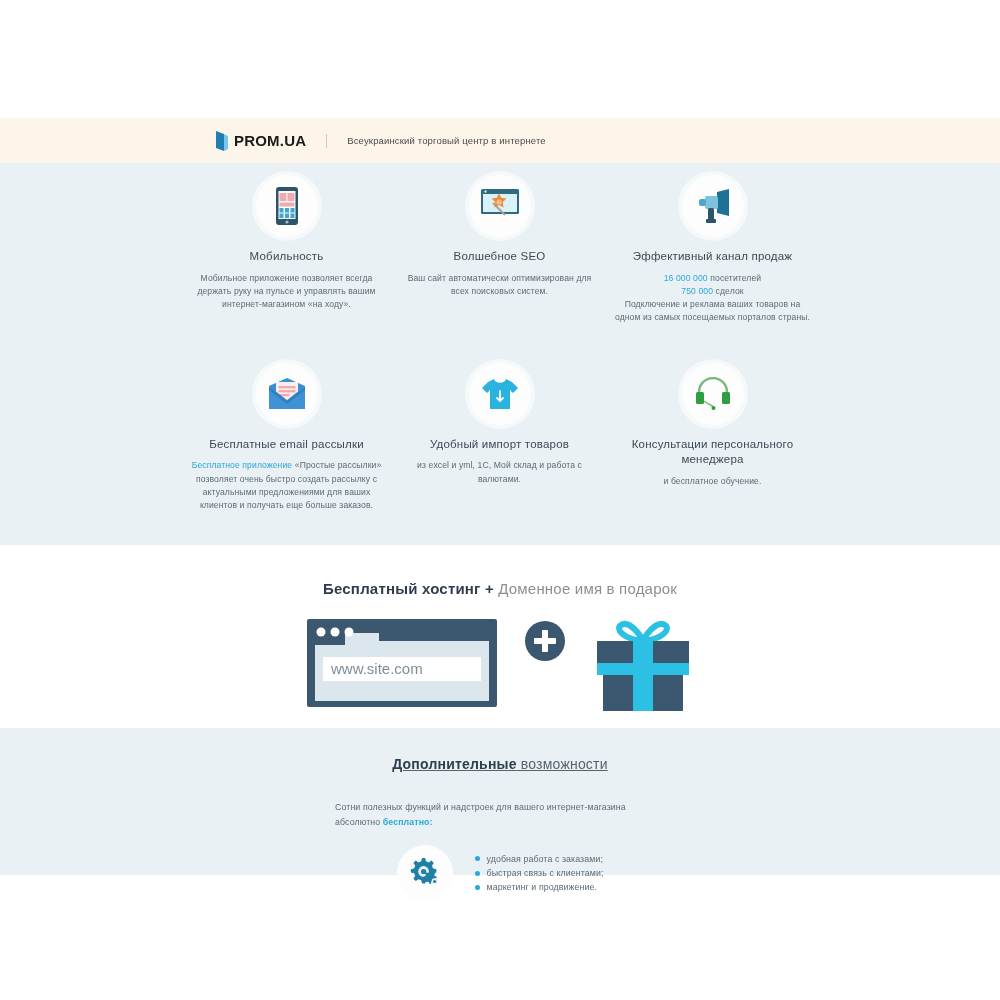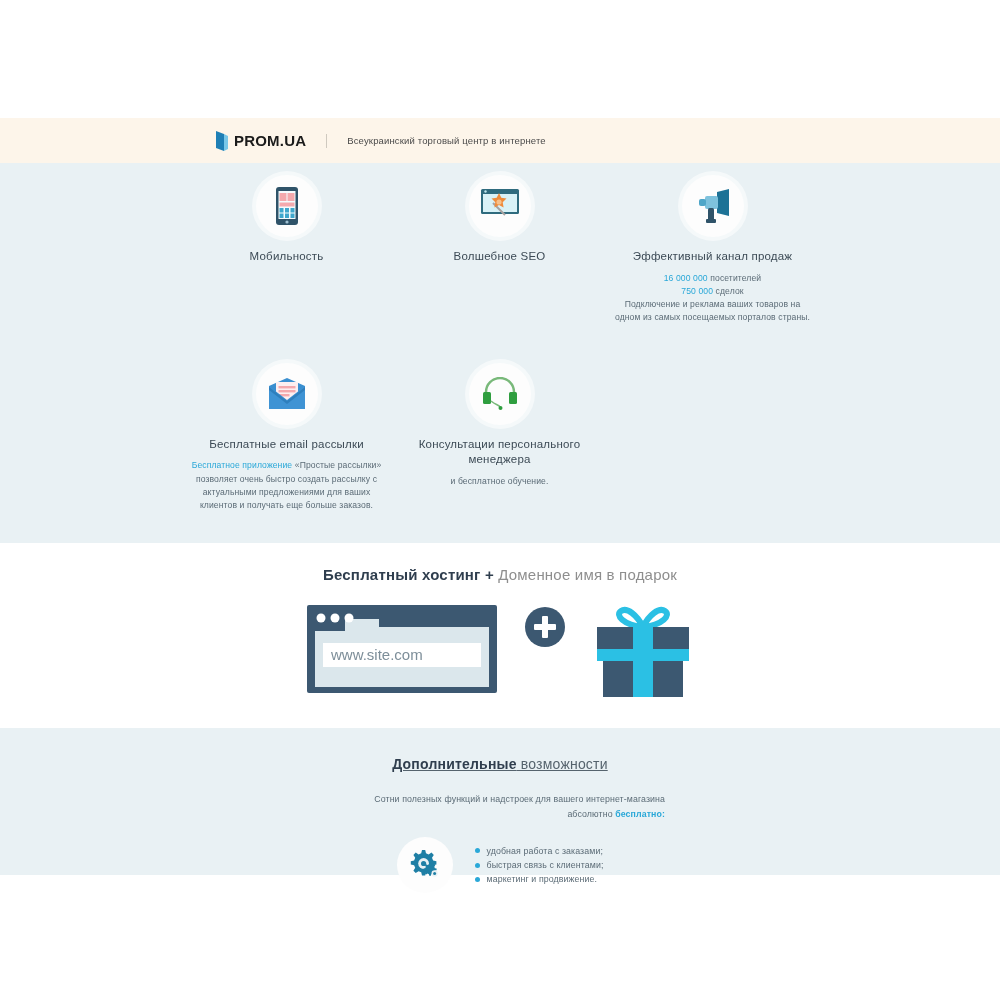--- a/index.html
+++ b/index.html
@@ -53,21 +53,21 @@
   .f-body {
     font-size: 8.6px; color: #5b6b76; line-height: 1.55; letter-spacing: .1px;
   }
   .hl { color: #2aa8d8; }
   .hl-b { color: #2aa8d8; }
 
   .row2 { margin-top: 38px; }
 
   
   .sec-hosting {
-    position: absolute; top: 543px; left: 0; width: 1000px; height: 214px;
+    position: absolute; top: 557px; left: 0; width: 1000px; height: 214px;
     background: #ffffff;
   }
   .host-title {
     text-align: center; margin-top: 23px;
     font-size: 15px; color: #8e8e8e; letter-spacing: .2px;
   }
   .host-title b { color: #2f3e4e; font-weight: bold; }
   .host-art {
     margin-top: 22px; display: flex; justify-content: center; gap: 26px;
   }
@@ -76,22 +76,22 @@
   .sec-extras {
     position: absolute; top: 728px; left: 0; width: 1000px; height: 147px;
     background: #e9f1f4;
   }
   .ex-title {
     text-align: center; margin-top: 28px;
     font-size: 14px; color: #55636d; letter-spacing: .2px; text-decoration: underline;
   }
   .ex-title b { color: #2f3e4e; font-weight: bold; }
   .ex-sub {
-    margin: 20px auto 0 auto; width: 330px;
-    font-size: 8.8px; color: #5b6b76; line-height: 1.65; letter-spacing: .1px; text-align: right;
+    margin: 28px auto 0 auto; width: 330px;
+    font-size: 8.8px; color: #5b6b76; line-height: 1.65; letter-spacing: .1px;
   }
   .ex-bottom {
     margin-top: 16px; display: flex; justify-content: center;
     align-items: center; gap: 22px;
   }
   .gear-circle {
     width: 56px; height: 56px; border-radius: 50%; background: #fdfdfd;
     display: flex; align-items: center; justify-content: center;
   }
   .bullets { list-style: none; }
@@ -136,34 +136,36 @@
               <rect x="7.5" y="22" width="4" height="4.5" fill="#3fa7cc"></rect>
               <rect x="13" y="22" width="4" height="4.5" fill="#3fa7cc"></rect>
               <rect x="18.5" y="22" width="4" height="4.5" fill="#3fa7cc"></rect>
               <rect x="7.5" y="27.5" width="4" height="4.5" fill="#3fa7cc"></rect>
               <rect x="13" y="27.5" width="4" height="4.5" fill="#3fa7cc"></rect>
               <rect x="18.5" y="27.5" width="4" height="4.5" fill="#3fa7cc"></rect>
               <circle cx="15" cy="36" r="1.6" fill="#9fc0d2"></circle>
             </svg>
           </div>
           <div class="f-title">Мобильность</div>
+          <div class="f-body">Мобильное приложение позволяет всегда держать руку на пульсе и управлять вашим интернет-магазином «на ходу».</div>
         </div>
 
         <div class="col">
           <div class="circle">
             <svg width="42" height="38" viewBox="0 0 42 38">
               <rect x="2" y="2" width="38" height="25" rx="1.5" fill="#2f6b7e"></rect>
               <rect x="4" y="7" width="34" height="18" fill="#d9f2f7"></rect>
               <circle cx="6.5" cy="4.5" r="1.2" fill="#bfe6ee"></circle>
               <path d="M14 16 L26 28" stroke="#a9a2a0" stroke-width="2"></path>
               <path d="M20 6 l2.3 4.7 5.2 .8 -3.8 3.7 .9 5.2 -4.6 -2.5 -4.6 2.5 .9 -5.2 -3.8 -3.7 5.2 -.8 Z" fill="#ef8c3c"></path>
               <circle cx="20" cy="15" r="2.6" fill="#f7c08a"></circle>
             </svg>
           </div>
           <div class="f-title">Волшебное SEO</div>
+          <div class="f-body">Ваш сайт автоматически оптимизирован для всех поисковых систем.</div>
         </div>
 
         <div class="col">
           <div class="circle">
             <svg width="40" height="36" viewBox="0 0 40 36">
               <path d="M24 4 L36 1 L36 28 L24 25 Z" fill="#1d7296"></path>
               <rect x="12" y="8" width="13" height="13" rx="2" fill="#7ec2dd"></rect>
               <rect x="6" y="11" width="7" height="7" rx="2" fill="#4fa6c8"></rect>
               <rect x="15" y="20" width="6" height="13" rx="1.5" fill="#2f5369"></rect>
               <rect x="13" y="31" width="10" height="4" rx="1" fill="#2f5369"></rect>
@@ -198,20 +200,30 @@
               <path d="M2 9 L20 23 L38 9 L38 12 L20 26 L2 12 Z" fill="#2f7fbd"></path>
             </svg>
           </div>
           <div class="f-title">Бесплатные email рассылки</div>
           <div class="f-body">
             <span class="hl">Бесплатное приложение</span>
             <span>«Простые рассылки» позволяет очень быстро создать рассылку с актуальными предложениями для ваших клиентов и получать еще больше заказов.</span>
           </div>
         </div>
 
+        <div class="col">
+          <div class="circle">
+            <svg width="38" height="34" viewBox="0 0 38 34">
+              <path d="M13 2 L7 5 L1 11 L6 16 L9 13 L9 32 L29 32 L29 13 L32 16 L37 11 L31 5 L25 2 C24 7 14 7 13 2 Z" fill="#2bb3e0"></path>
+              <path d="M19 14 L19 24 M19 24 L16 21 M19 24 L22 21" stroke="#ffffff" stroke-width="1.8" fill="none" stroke-linecap="round"></path>
+            </svg>
+          </div>
+          <div class="f-title">Удобный импорт товаров</div>
+          <div class="f-body">из excel и yml, 1C, Мой склад и работа с валютами.</div>
+        </div>
 
         <div class="col">
           <div class="circle">
             <svg width="38" height="34" viewBox="0 0 38 34">
               <path d="M5 20 L5 15 A14 14 0 0 1 33 15 L33 20" stroke="#79b97a" stroke-width="2.4" fill="none"></path>
               <rect x="2" y="15" width="8" height="12" rx="1.5" fill="#2f9e3f"></rect>
               <rect x="28" y="15" width="8" height="12" rx="1.5" fill="#2f9e3f"></rect>
               <path d="M10 24 C15 28 18 28 19 30" stroke="#79b97a" stroke-width="1.6" fill="none"></path>
               <circle cx="19.5" cy="31" r="2" fill="#2f9e3f"></circle>
             </svg>

